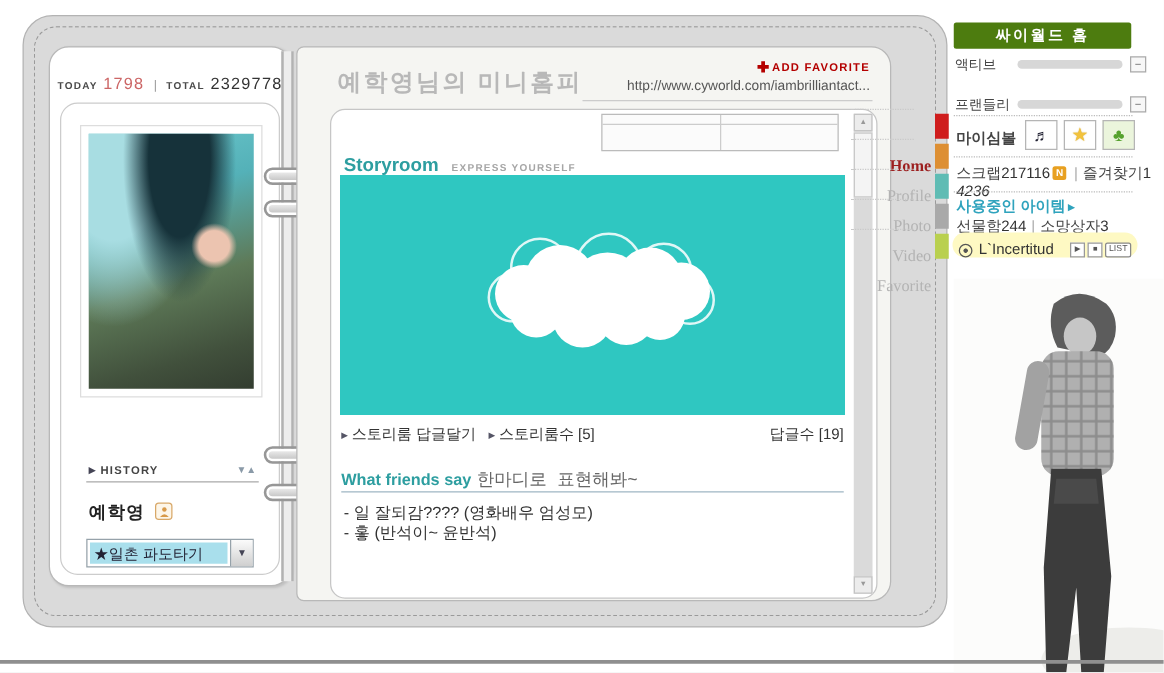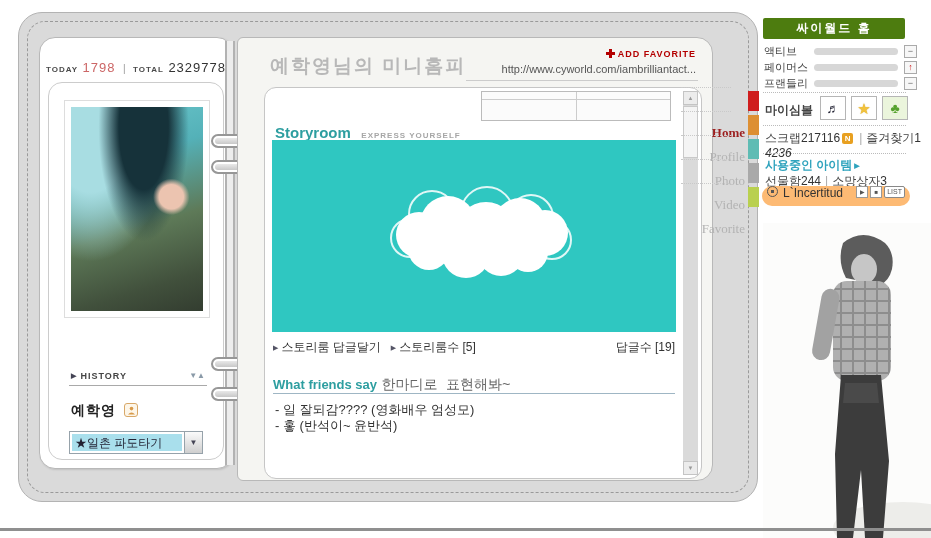--- a/index.html
+++ b/index.html
@@ -107,21 +107,21 @@
   .sym-box.b1 { left:851px; font-size:15px; color:#f2c23c; text-shadow:0 0 1px #c99f33; }
   .sym-box.b2 { left:882px; font-size:14px; color:#56a22e; background:#ebf5dc; }
   .scrap-line { position:absolute; left:765px; font-size:12px; color:#444; white-space:nowrap; }
   .sl1{top:130px;} .sl2{top:146px;font-style:italic;}
   .num { color:#333; }
   .badge-n { display:inline-block; width:11px; height:11px; background:#e8a020; color:#fff; font-size:8px; font-weight:bold; text-align:center; line-height:11px; border-radius:2px; vertical-align:1px; margin:0 2px; }
   .divider { color:#aaa; margin:0 4px; }
   .items-label { position:absolute; left:765px; top:157px; font-size:12px; font-weight:bold; color:#2fa3bd; cursor:pointer; }
   .items-arrow { font-size:7px; vertical-align:1px; margin-left:2px; }
   .gift-row { position:absolute; left:765px; top:173px; font-size:12px; color:#444; white-space:nowrap; }
-  .player { position:absolute; left:762px; top:186px; width:148px; height:20px; background:#fdba74; border-radius:10px; display:flex; align-items:flex-start; padding:0 5px; }
+  .player { position:absolute; left:762px; top:186px; width:148px; height:20px; background:#fef9c3; border-radius:10px; display:flex; align-items:flex-end; padding:0 5px; }
   .cd-icon { width:11px; height:11px; border:1px solid #555; border-radius:50%; margin-right:5px; background:radial-gradient(circle,#555 1.5px,rgba(0,0,0,0) 2px); flex:none; }
   .track { font-size:12px; color:#333; flex:1; white-space:nowrap; overflow:hidden; }
   .pbtn { width:12px; height:12px; border:1px solid #999; background:#fff; font-size:6px; line-height:10px; text-align:center; color:#555; margin-left:2px; cursor:pointer; flex:none; }
   .plist { height:12px; border:1px solid #888; background:#fff; font-size:7px; line-height:10px; padding:0 2px; color:#555; margin-left:2px; border-radius:2px; cursor:pointer; flex:none; }
 
   .side-photo { position:absolute; left:763px; top:223px; width:168px; height:315px; overflow:hidden; background:#fcfcfb; }
   .bottom-rule { position:absolute; left:0; top:528px; width:931px; height:3px; background:#8f8f8f; }
 </style>
 </head>
 <body>
@@ -247,25 +247,20 @@
     </div>
   </div>
 
   <div class="sb-home-btn" style="background: #4d7c0f;">싸이월드 홈</div>
 
   <div class="stat-row st0">
     <span class="stat-label">액티브</span>
     <span class="stat-bar"><span class="stat-fill" style="width: 86%; background: rgb(208, 106, 40);"></span></span>
     <span class="stat-ctrl" style="color: rgb(102, 102, 102);">−</span>
   </div>
-  <div class="stat-row st1">
-    <span class="stat-label">페이머스</span>
-    <span class="stat-bar"><span class="stat-fill" style="width: 96%; background: rgb(143, 197, 63);"></span></span>
-    <span class="stat-ctrl hot" style="color: rgb(204, 34, 34);">↑</span>
-  </div>
   <div class="stat-row st2">
     <span class="stat-label">프랜들리</span>
     <span class="stat-bar"><span class="stat-fill" style="width: 82%; background: rgb(63, 180, 200);"></span></span>
     <span class="stat-ctrl" style="color: rgb(102, 102, 102);">−</span>
   </div>
 
   <div class="sep sep1"></div>
   <div class="mysymbol-label">마이심볼</div>
   <div class="sym-box b0">♬</div>
   <div class="sym-box b1">★</div>

